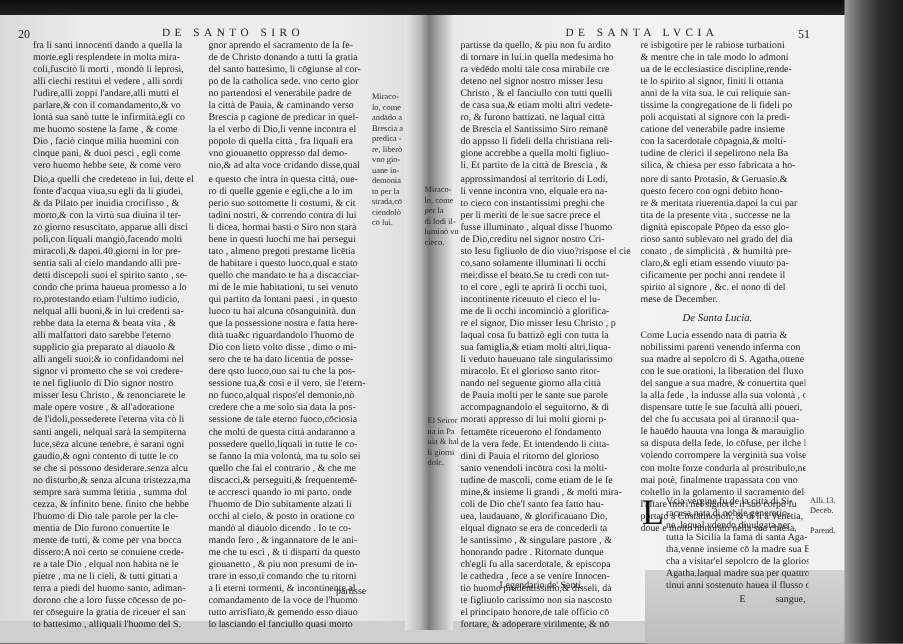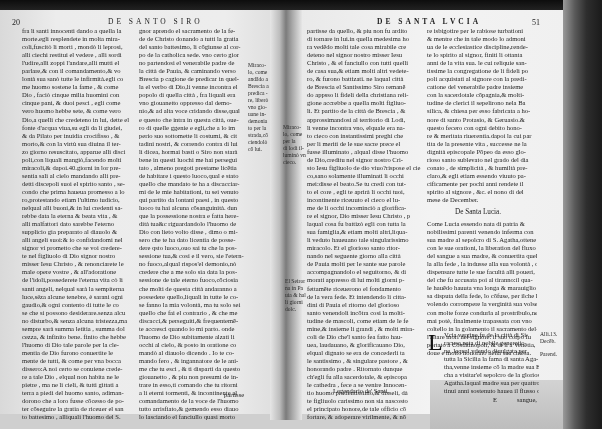--- a/index.html
+++ b/index.html
@@ -24,21 +24,21 @@
     background:linear-gradient(#d3d3d3,#bdbdbd); }
 
   .runhead { position:absolute; font-size:7.5px; letter-spacing:3px; color:#222; }
   .folio { position:absolute; font-size:8px; color:#222; }
 
   .col { position:absolute; font-size:6.6px; line-height:8.05px; color:#1b1b1b;
     text-align:justify; }
   .col .ln { display:block; white-space:nowrap; overflow:hidden; }
   .marg { position:absolute; font-size:5.6px; line-height:7px; color:#2a2a2a; }
   .marg .ln { display:block; white-space:nowrap; }
-  .heading { position:absolute; font-size:7.2px; color:#1b1b1b; }
+  .heading { position:absolute; font-style:italic; font-size:7.2px; color:#1b1b1b; }
   .center { position:absolute; font-size:6.6px; color:#1b1b1b; }
   .dropcap { position:absolute; left:384px; top:330px; font-size:24px; line-height:24px; color:#111; }
   .catch { position:absolute; font-size:6.6px; color:#1b1b1b; }
 </style>
 </head>
 <body>
 
 <div class="topband"></div>
 <div class="bottomband"></div>
 
@@ -166,21 +166,21 @@
     <span class="ln">re, liberò</span>
     <span class="ln">vno gio-</span>
     <span class="ln">uane in-</span>
     <span class="ln">demonia</span>
     <span class="ln">to per la</span>
     <span class="ln">strada,cō</span>
     <span class="ln">ciendolò</span>
     <span class="ln">cō lui.</span>
   </div>
 
-<span class="runhead" style="left:377px;top:17px;font-weight:bold;">DE SANTA LVCIA</span>
+<span class="runhead" style="left:377px;top:17px;">DE SANTA LVCIA</span>
 <span class="folio" style="left:532px;top:18px;">51</span>
 
 <div class="marg" id="rm1" style="left:283px;top:124px;width:22px;">
     <span class="ln">Miraco-</span>
     <span class="ln">lo, come</span>
     <span class="ln">per la</span>
     <span class="ln">di lodi il-</span>
     <span class="ln">luminò vn</span>
     <span class="ln">cieco.</span>
   </div>

